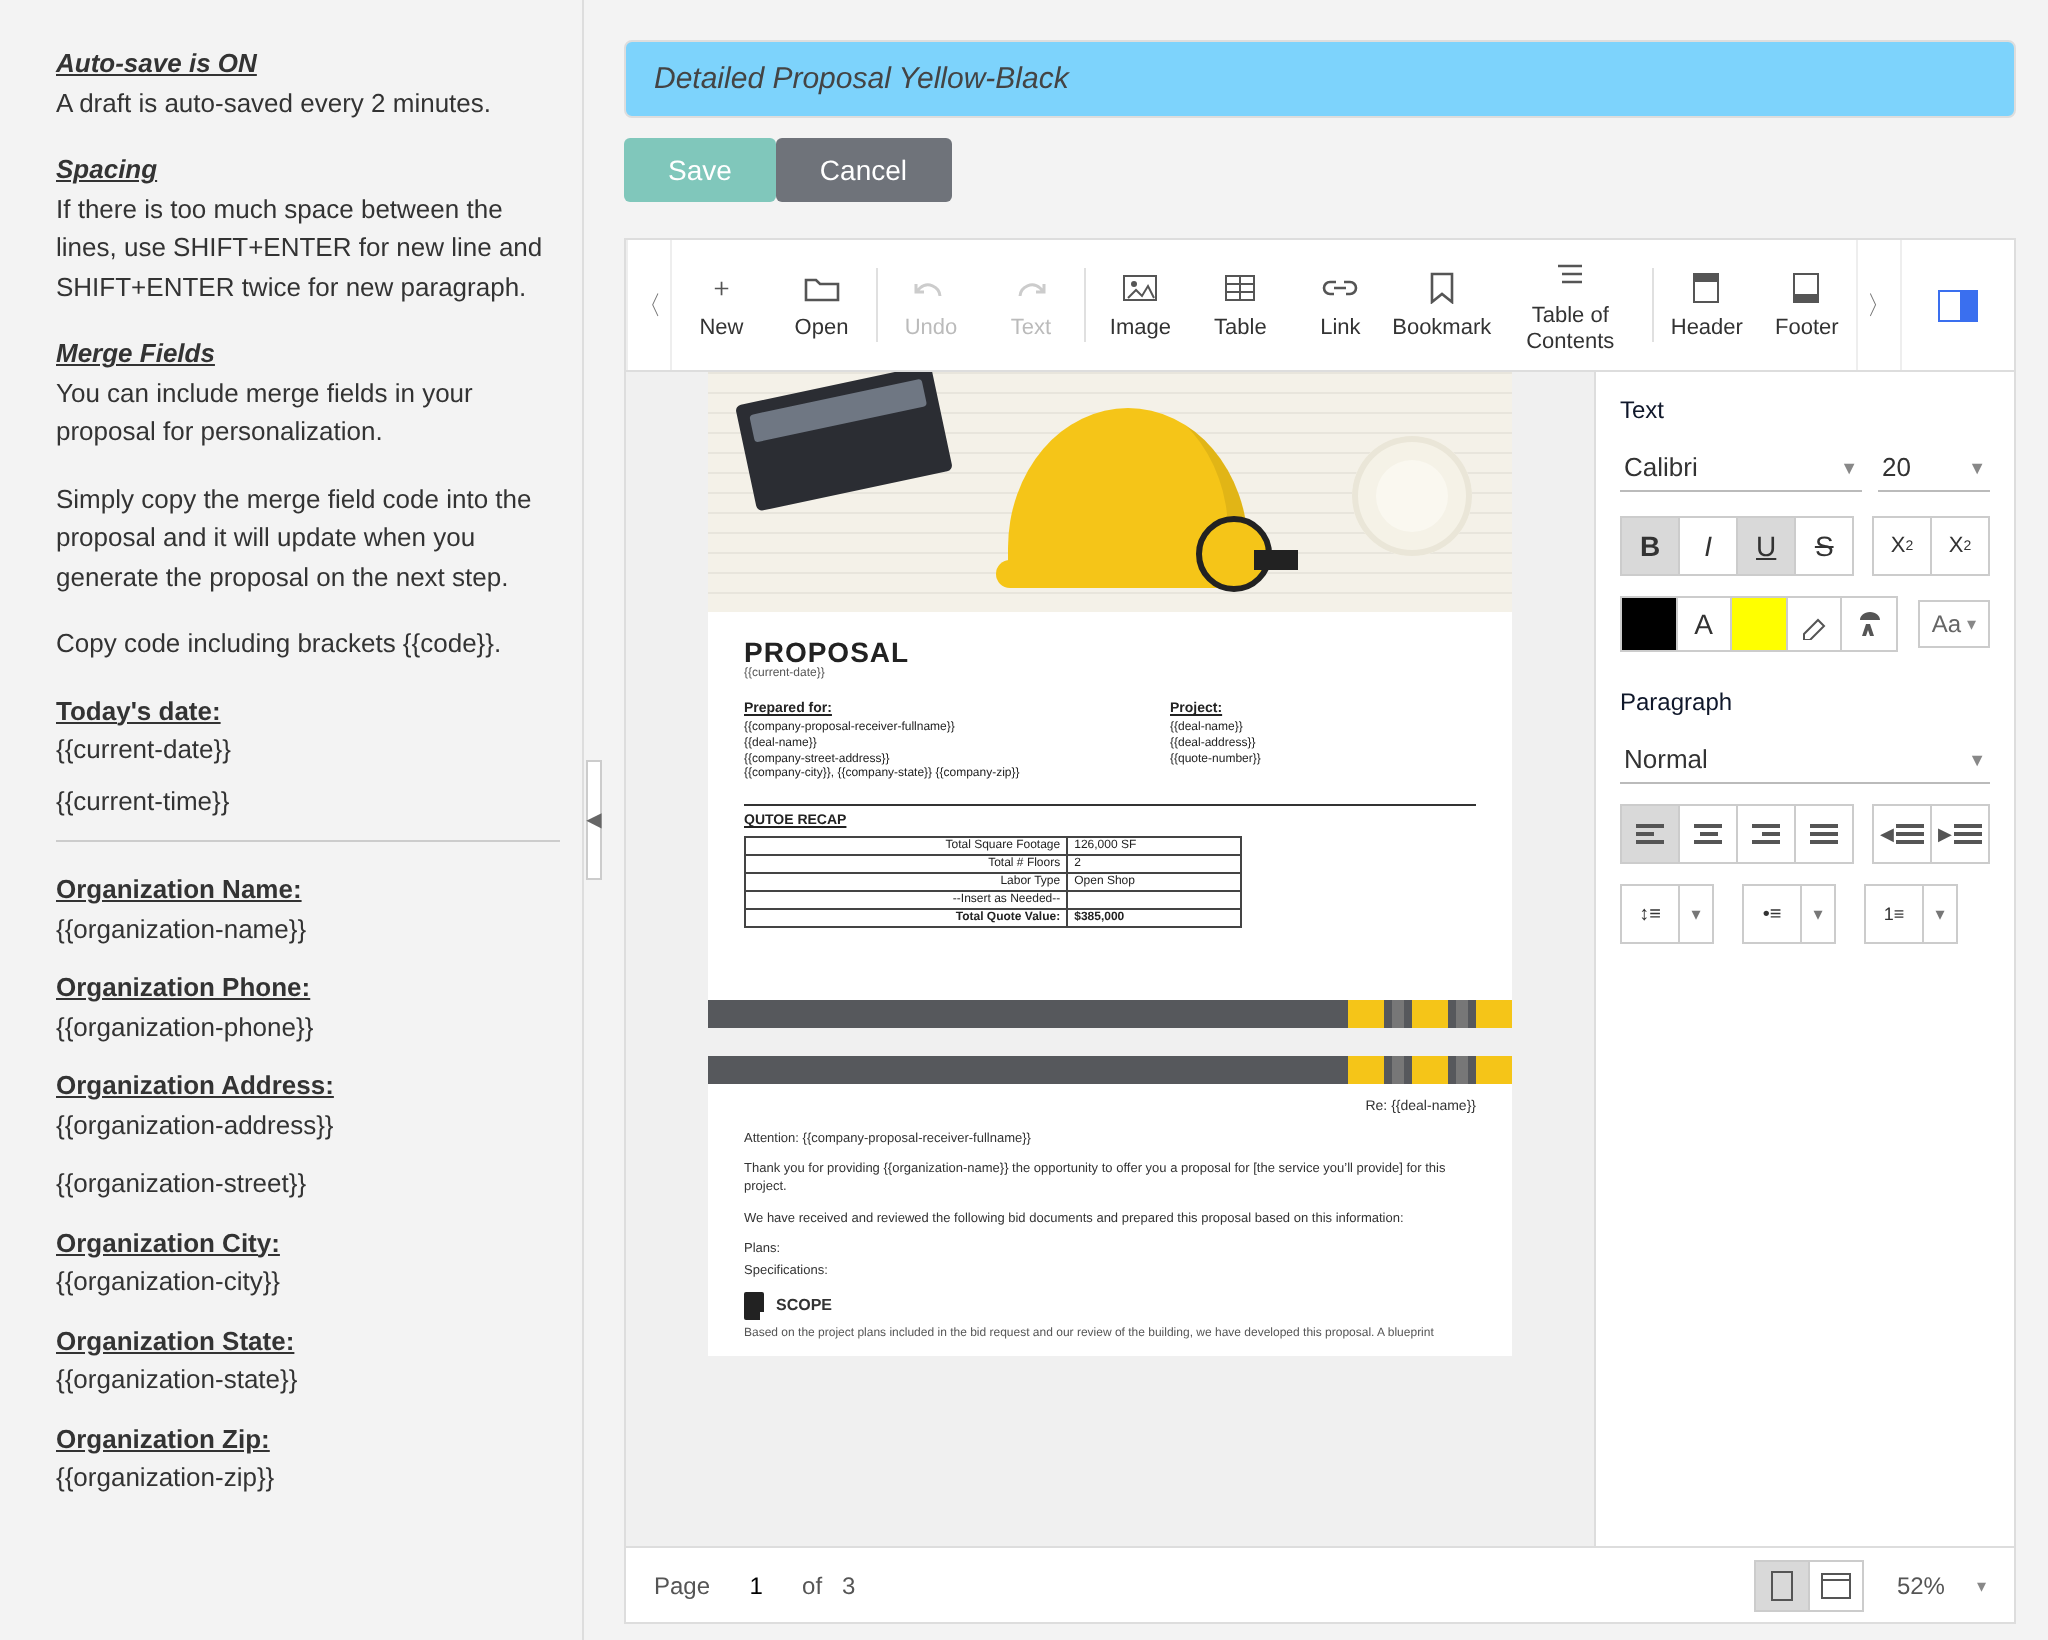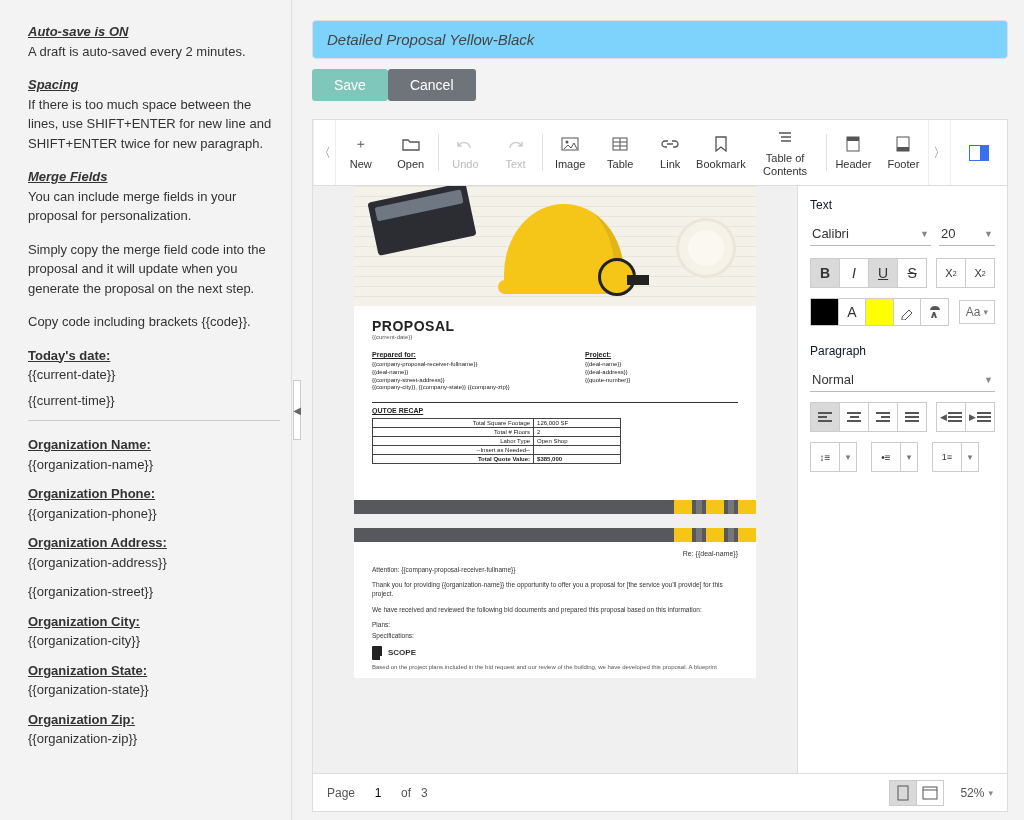--- a/index.html
+++ b/index.html
@@ -211,21 +211,21 @@
   .lg{display:flex;}
   .lb{width:30px;height:30px;border:1px solid #ccc;display:flex;align-items:center;justify-content:center;cursor:pointer;background:#fff;font-size:13px;color:#333;margin-left:-1px;}
   .lb:first-child{margin-left:0;}
   .lb.dd{width:18px;font-size:9px;color:#777;}
   
   .status{height:38px;border-top:1px solid #ddd;display:flex;align-items:center;padding:0 14px;font-size:12px;color:#555;background:#fff;}
   .status .pg{display:flex;align-items:center;gap:10px;}
   .status .sp{flex:1;}
   .status .vb{width:28px;height:26px;border:1px solid #ccc;display:flex;align-items:center;justify-content:center;margin-left:-1px;cursor:pointer;background:#fff;}
   .status .vb.active{background:#d9d9d9;}
-  .status .zoom{margin-left:16px;display:flex;align-items:center;gap:4px;cursor:pointer;}
+  .status .zoom{margin-left:16px;display:flex;align-items:center;gap:16px;cursor:pointer;}
   .status input{width:26px;border:none;background:transparent;text-align:center;font-size:12px;}
   
   .doc-area::-webkit-scrollbar{width:14px;}
   .doc-area::-webkit-scrollbar-track{background:#f0f0f0;}
   .doc-area::-webkit-scrollbar-thumb{background:#c4c4c4;border:3px solid #f0f0f0;border-radius:8px;}
   .sideline{position:absolute;right:0;top:0;bottom:0;width:1px;background:#ddd;}
 </style>
 </head>
 <body>
 

